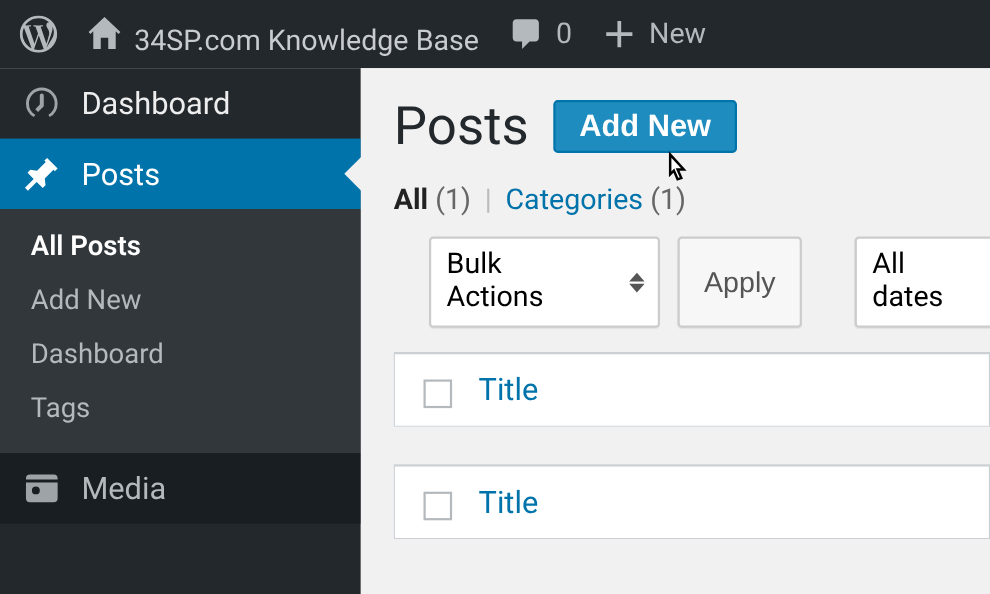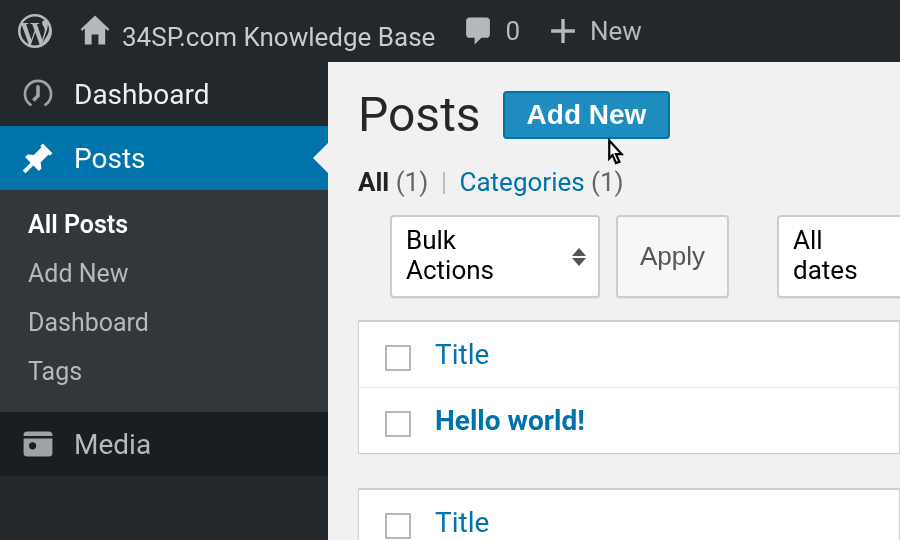--- a/index.html
+++ b/index.html
@@ -273,24 +273,20 @@
       <div class="select" style="min-width:160px">
         <span>All dates</span>
       </div>
     </div>
 
     <div class="table">
       <div class="trow">
         <div class="cb"></div>
         <div class="col-title header">Title</div>
       </div>
-      <div class="trow">
-        <div class="cb"></div>
-        <div class="col-title post">Hello world!</div>
-      </div>
     </div>
     <div class="gap-row"></div>
     <div class="table">
       <div class="trow">
         <div class="cb"></div>
         <div class="col-title header">Title</div>
       </div>
     </div>
   </main>
 </div>

